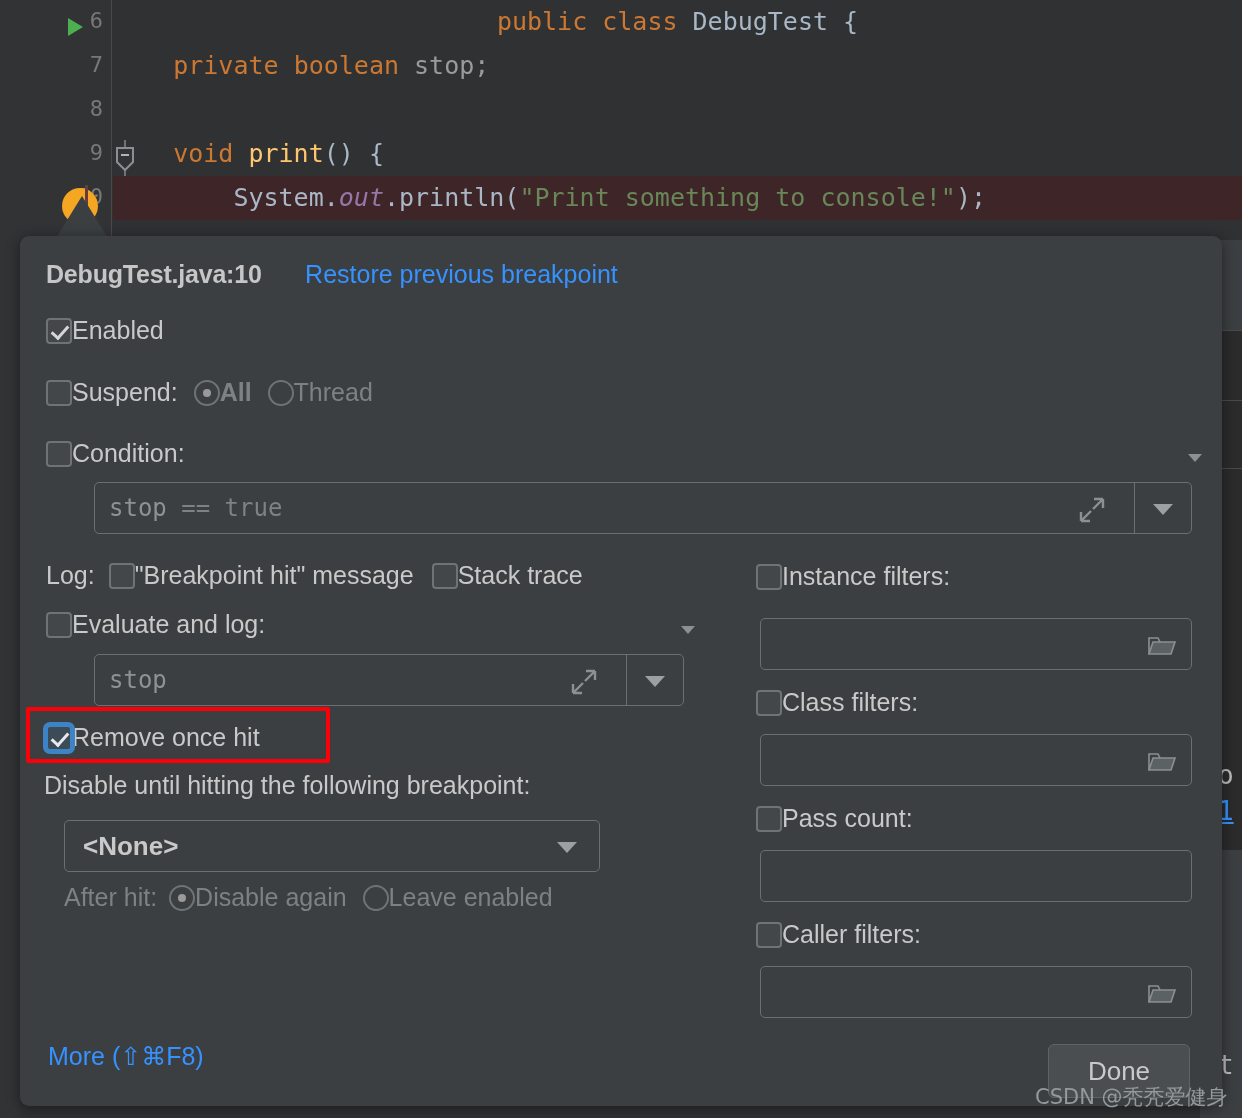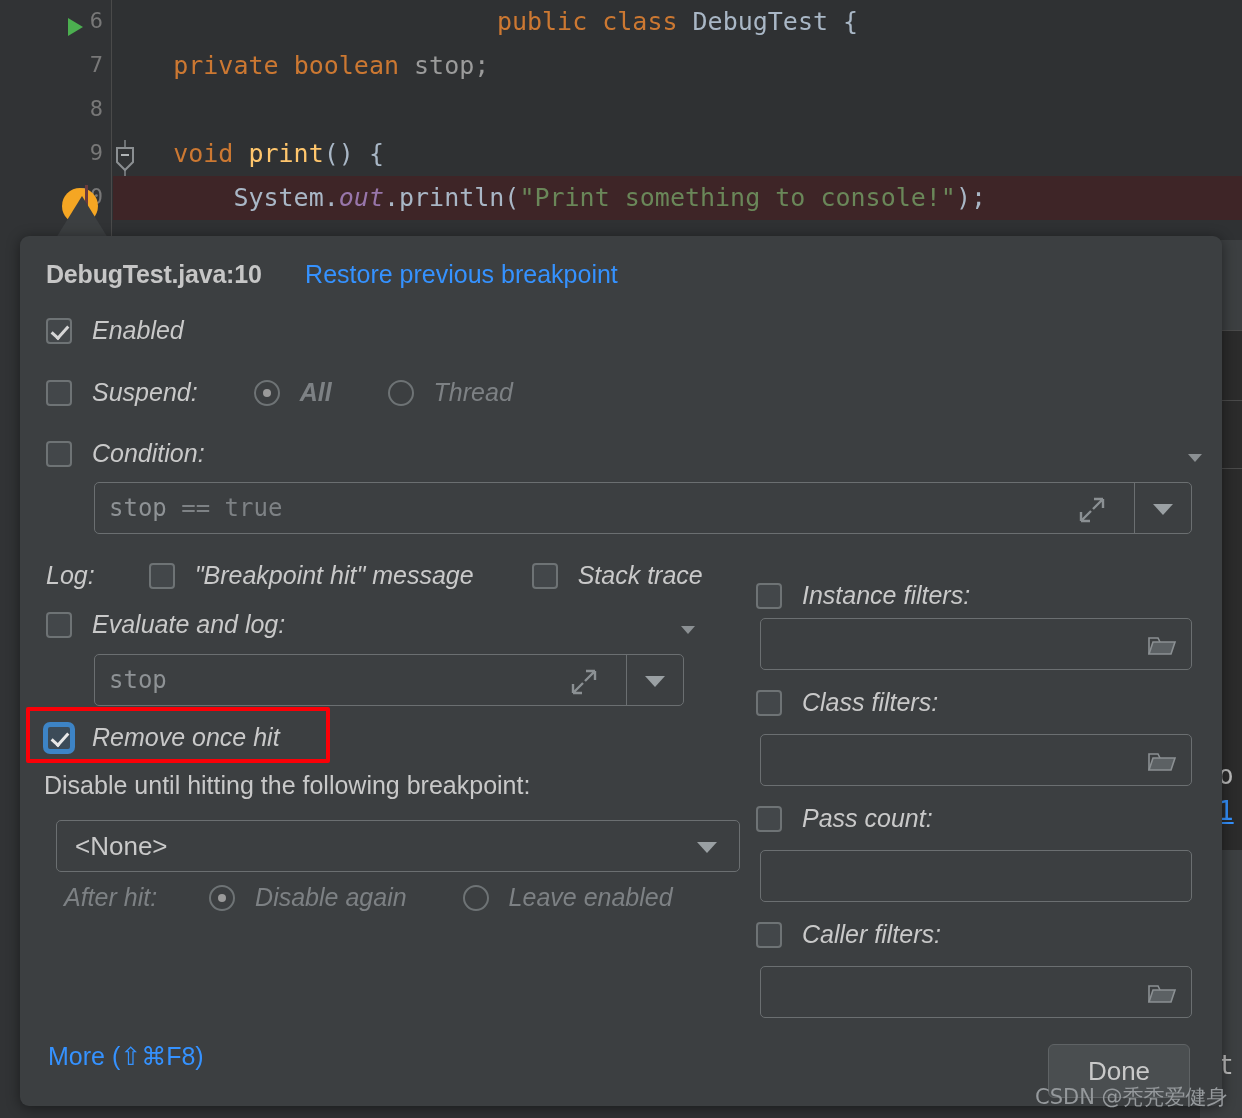--- a/index.html
+++ b/index.html
@@ -148,21 +148,21 @@
   }
   .rb.selected::after {
     content: ""; position: absolute; left: 7px; top: 7px;
     width: 8px; height: 8px; border-radius: 50%;
     background: #9a9a9a;
   }
 
   .lbl { color: #c9c9c9; font-size: 25px; }
   .lbl.disabled { color: #7d8184; }
   .row { display: flex; align-items: center; position: absolute; }
-  .gap10 { gap: 20px; font-style: italic; }
+  .gap10 { gap: 0; }
 
   
   .field {
     position: absolute; background: #3c3f41;
     border: 1px solid #6b6f71; border-radius: 5px;
   }
   .field-text {
     position: absolute; left: 14px; top: 50%; transform: translateY(-50%);
     color: #8e9295; font-size: 24px;
     font-family: "DejaVu Sans Mono", monospace;
@@ -351,36 +351,36 @@
     </div>
 
     <div class="row gap10" style="left:26px; top:487px;">
       <span class="cb checked accent"></span>
       <span class="lbl">Remove once hit</span>
     </div>
     <div class="redbox" style="left:6px; top:471px; width:304px; height:56px;"></div>
 
     <div class="lbl" style="position:absolute; left:24px; top:535px;">Disable until hitting the following breakpoint:</div>
 
-    <div class="combo" style="left:36px; top:584px; width:684px; height:52px;">
+    <div class="combo" style="left:44px; top:584px; width:536px; height:52px;font-weight:bold;">
       <span class="combo-text">&lt;None&gt;</span>
       <span class="tri-down" style="right:22px; top:21px;"></span>
     </div>
 
     <div class="row gap10" style="left:44px; top:647px;">
       <span class="lbl disabled">After hit:</span>
       <span style="display:inline-block;width:12px;"></span>
       <span class="rb selected"></span>
       <span class="lbl disabled">Disable again</span>
       <span style="display:inline-block;width:16px;"></span>
       <span class="rb"></span>
       <span class="lbl disabled">Leave enabled</span>
     </div>
 
-    <div class="row gap10" style="left:736px; top:345px;justify-content:flex-end;">
+    <div class="row gap10" style="left:736px; top:326px;justify-content:flex-end;">
       <span class="cb"></span>
       <span class="lbl">Instance filters:</span>
     </div>
     <div class="field" style="left:740px; top:382px; width:432px; height:52px;">
       <span class="field-text"></span>
       <span class="folder-ico" style="right:14px; top:14px;">
         <svg width="30" height="24" viewBox="0 0 30 24">
           <path d="M2 21 L6 9 L28 9 L24 21 Z" fill="#5c6164" stroke="#8b9093" stroke-width="1.6"></path>
           <path d="M2 21 L2 5 L11 5 L13 9" fill="none" stroke="#8b9093" stroke-width="1.6"></path>
         </svg>

